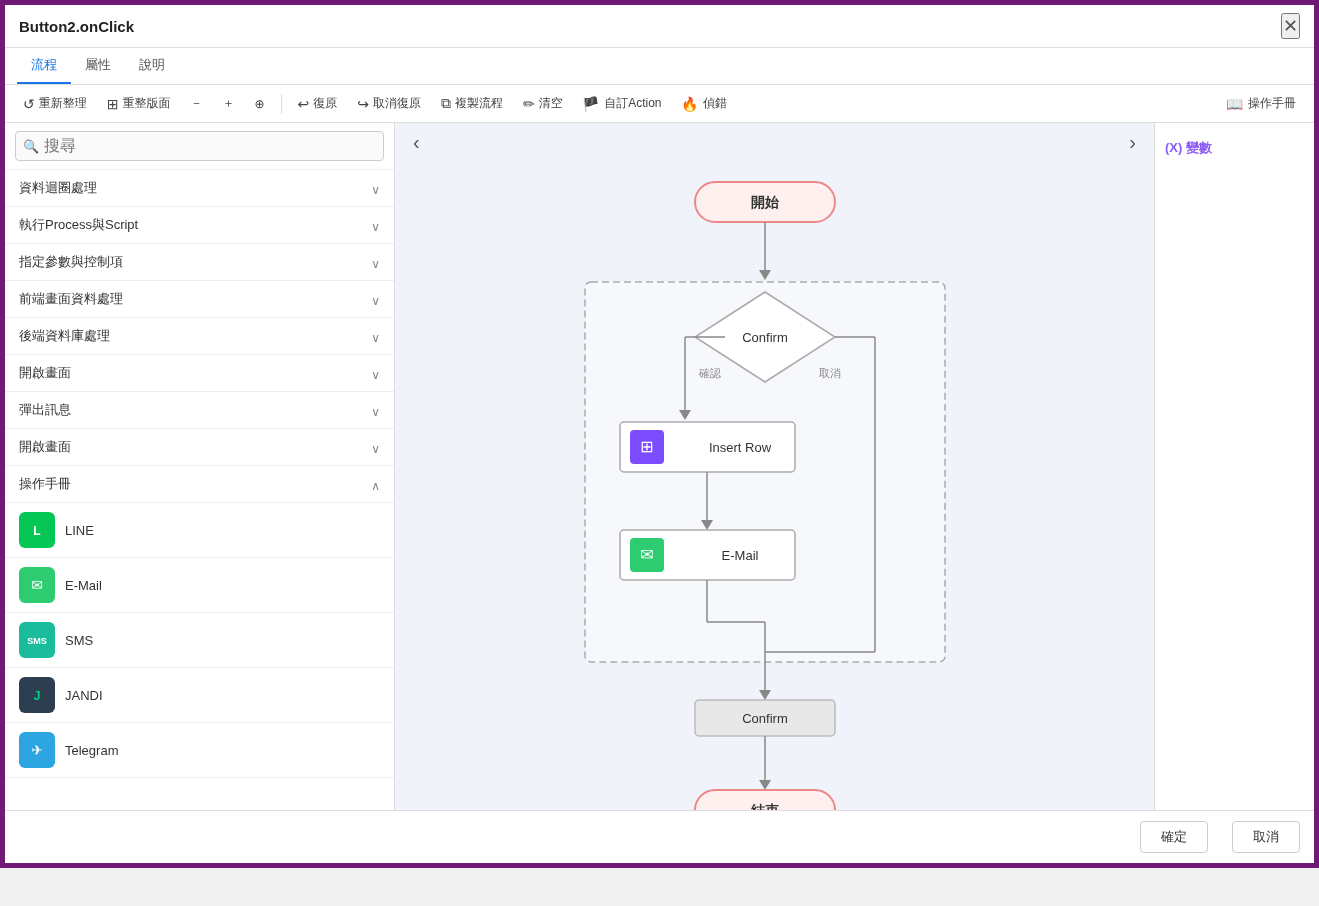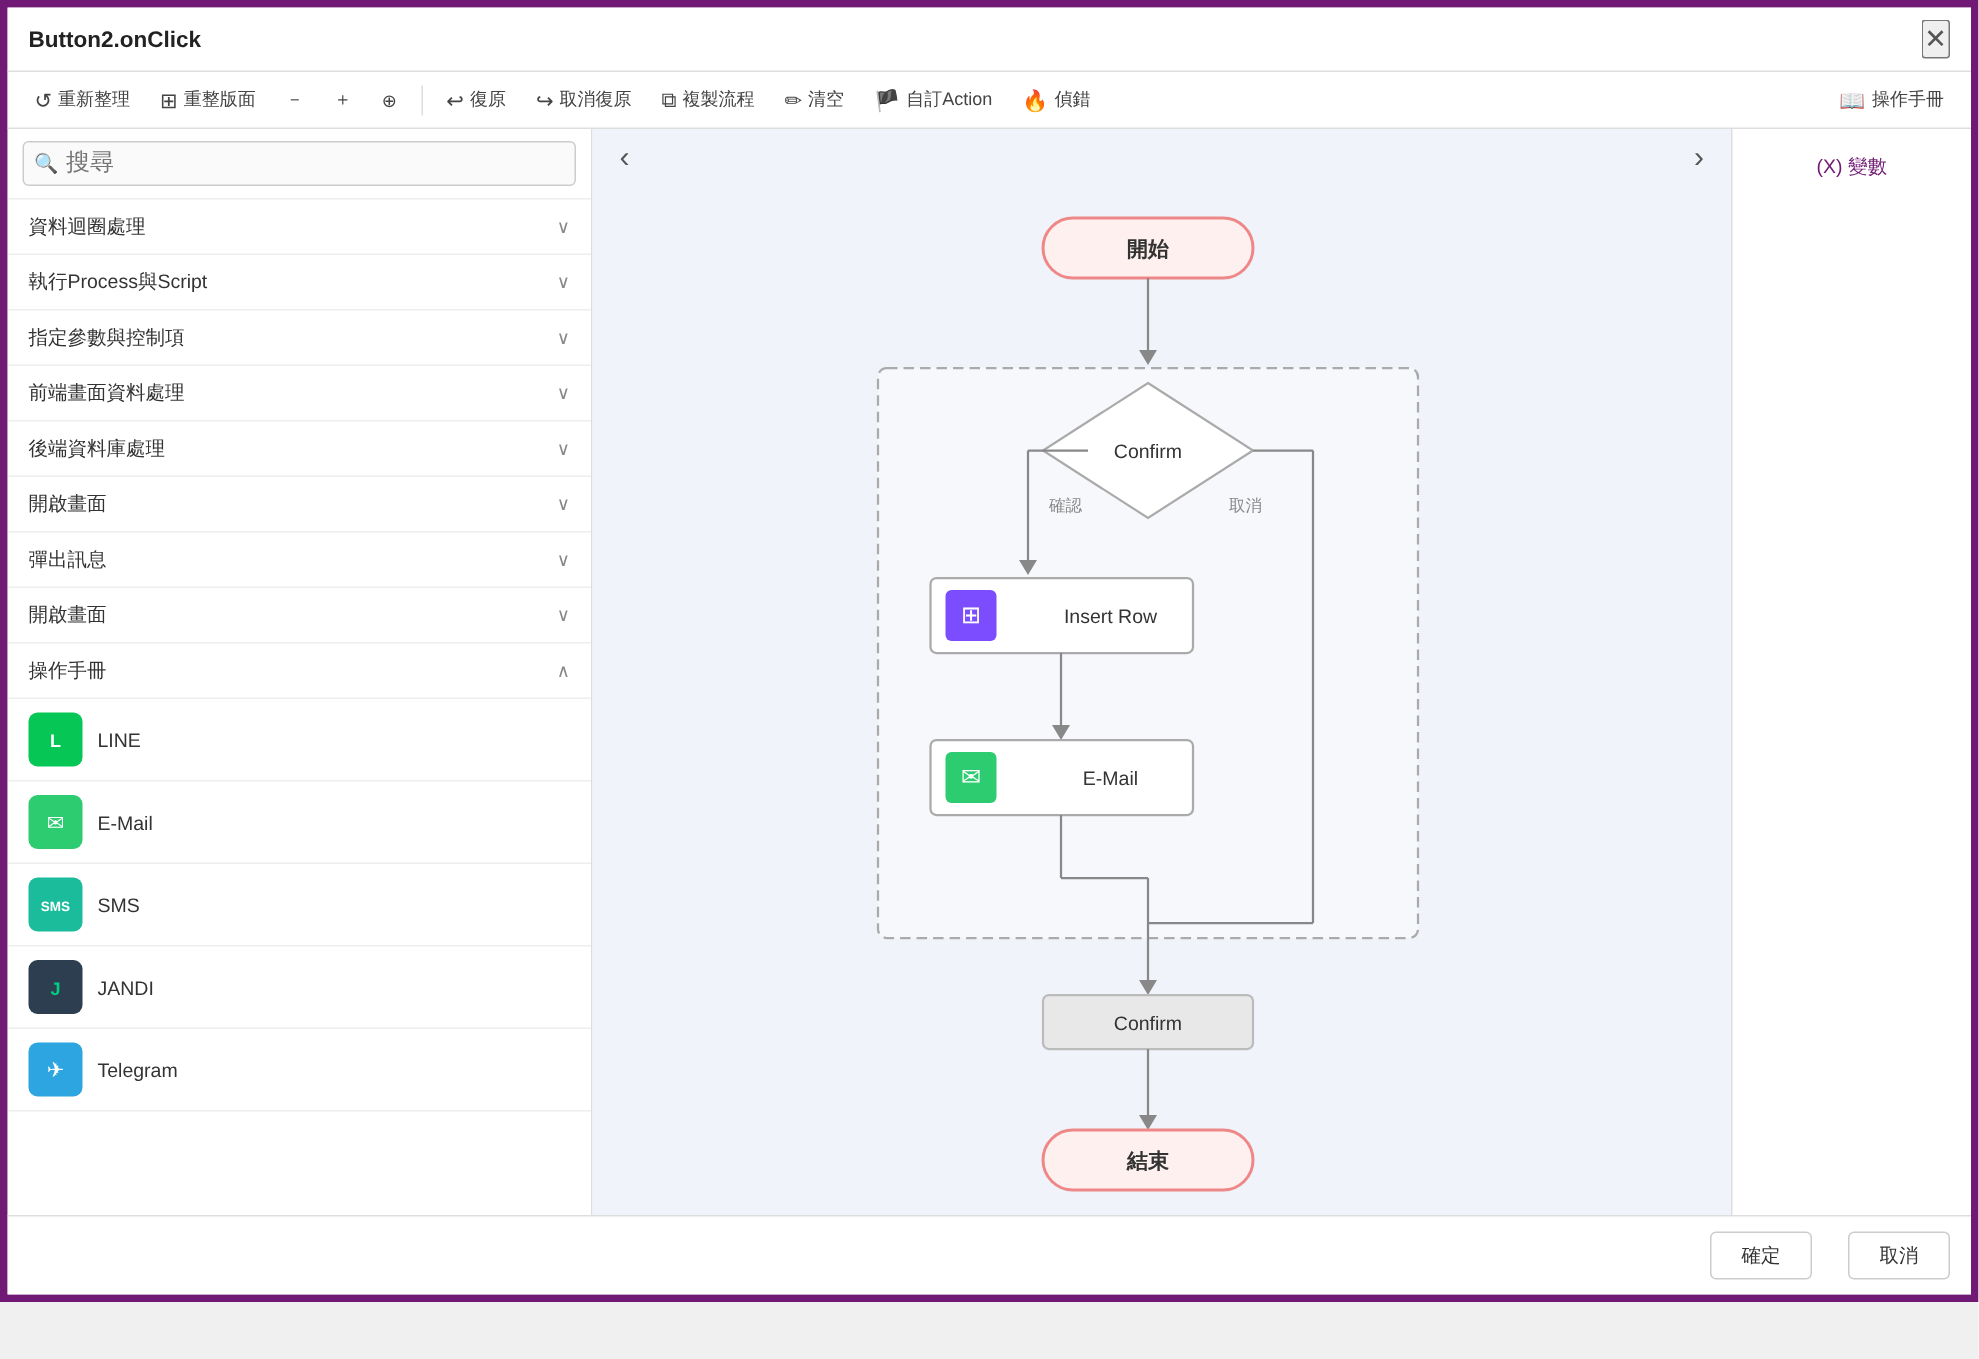--- a/index.html
+++ b/index.html
@@ -27,37 +27,37 @@
     
     .main-layout { display: flex; flex: 1; overflow: hidden; }
 
     
     .left-panel { width: 390px; border-right: 1px solid #ddd; display: flex; flex-direction: column; background: #fff; overflow: hidden; }
     .search-bar { padding: 8px 10px; border-bottom: 1px solid #eee; }
     .search-input { width: 100%; padding: 5px 10px 5px 28px; border: 1px solid #ccc; border-radius: 4px; font-size: 16px; background: #fafafa; }
     .search-wrap { position: relative; }
     .search-icon-inner { position: absolute; left: 8px; top: 50%; transform: translateY(-50%); color: #aaa; font-size: 13px; }
     .category-list { flex: 1; overflow-y: auto; }
-    .category-item { display: flex; align-items: center; justify-content: space-between; padding: 9px 14px; border-bottom: 1px solid #eee; cursor: pointer; font-size: 13px; color: #333; }
+    .category-item { display: flex; align-items: flex-end; justify-content: space-between; padding: 9px 14px; border-bottom: 1px solid #eee; cursor: pointer; font-size: 13px; color: #333; }
     .category-arrow { font-size: 12px; color: #888; }
     .sub-item { display: flex; align-items: center; gap: 10px; padding: 9px 14px; border-bottom: 1px solid #eee; cursor: pointer; font-size: 13px; color: #333; }
     .sub-icon { width: 36px; height: 36px; border-radius: 6px; display: flex; align-items: center; justify-content: center; font-size: 18px; flex-shrink: 0; }
     .icon-line { background: #06c755; }
     .icon-email { background: #2ecc71; }
     .icon-sms { background: #1abc9c; }
     .icon-jandi { background: #2c3e50; }
     .icon-telegram { background: #2ca5e0; }
 
     
     .canvas-area { flex: 1; background: #f0f4fa; overflow: auto; position: relative; display: flex; flex-direction: column; }
     .canvas-nav-btn { background: none; border: none; font-size: 20px; cursor: pointer; color: #555; padding: 2px 8px; }
 
     
     .right-panel { width: 160px; border-left: 1px solid #ddd; background: #fff; display: flex; flex-direction: column; padding: 10px; }
-    .right-title { font-size: 13px; color: #701a75; font-weight: normal; padding: 6px 0; text-align: center; }
+    .right-title { font-size: 13px; color: #8b5cf6; font-weight: bold; padding: 6px 0; }
 
     
     .bottom-bar { display: flex; align-items: center; justify-content: flex-end; gap: 24px; padding: 10px 14px; border-top: 1px solid #ddd; background: #fff; }
     .btn-confirm { padding: 6px 20px; border: 1px solid #ccc; border-radius: 4px; background: #fff; cursor: pointer; font-size: 13px; color: #333; }
     .btn-cancel { padding: 6px 20px; border: 1px solid #ccc; border-radius: 4px; background: #fff; cursor: pointer; font-size: 13px; color: #333; }
 
     
     ::-webkit-scrollbar { width: 6px; }
     ::-webkit-scrollbar-thumb { background: #ccc; border-radius: 3px; }
 
@@ -67,20 +67,31 @@
 </head>
 <body>
 
 <div class="window">
 
   <div class="title-bar">
     <span class="title-text">Button2.onClick</span>
     <button class="close-btn">✕</button>
   </div>
 
+  <div class="tab-bar">
+    <div class="tab active">
+      <span>流程</span>
+    </div>
+    <div class="tab">
+      <span>屬性</span>
+    </div>
+    <div class="tab">
+      <span>說明</span>
+    </div>
+  </div>
 
   <div class="toolbar">
     <button class="toolbar-btn">
       <span class="toolbar-icon">↺</span>
       <span>重新整理</span>
     </button>
     <button class="toolbar-btn">
       <span class="toolbar-icon">⊞</span>
       <span>重整版面</span>
     </button>

